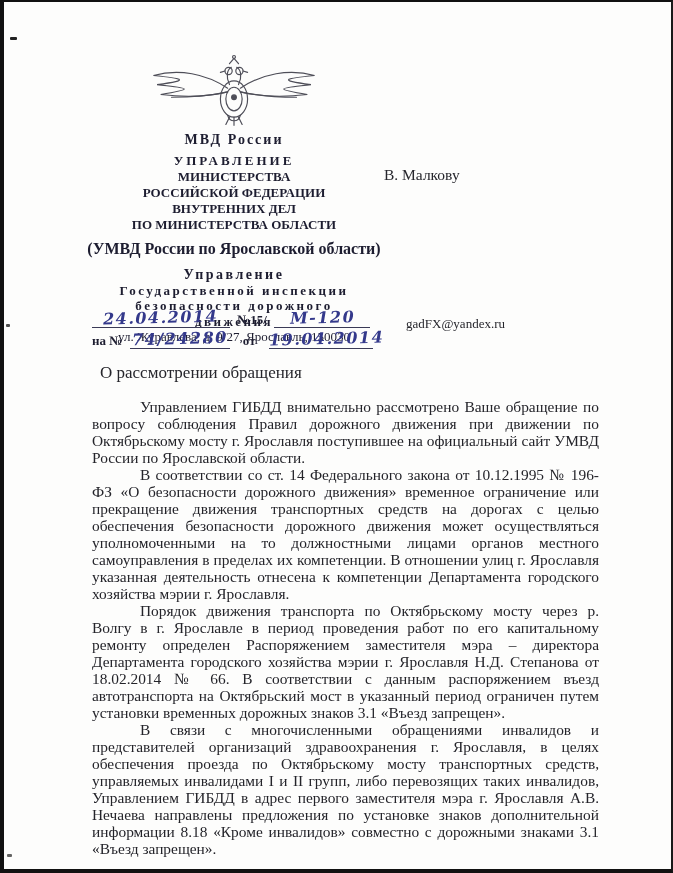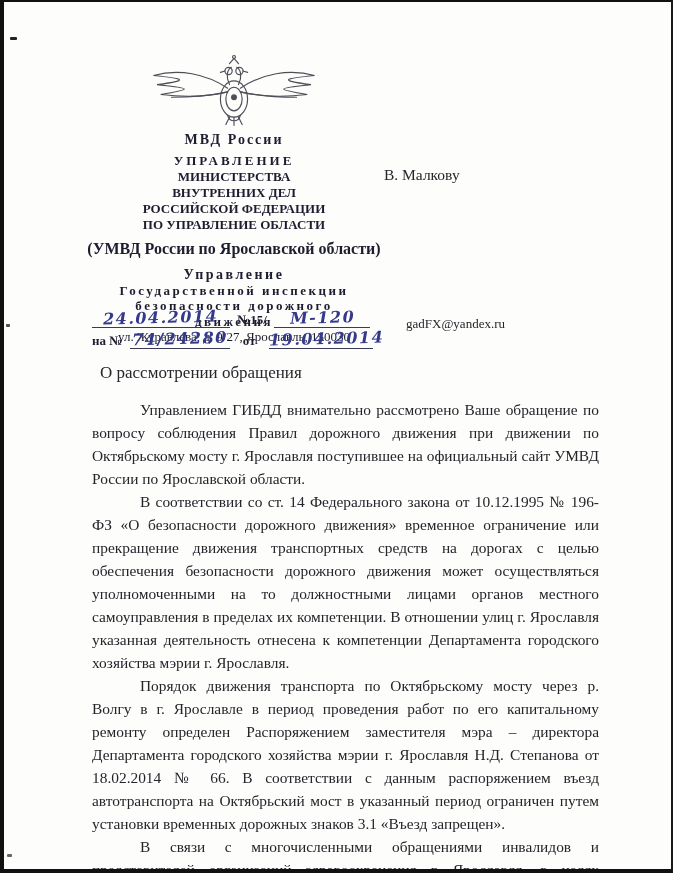--- a/index.html
+++ b/index.html
@@ -39,21 +39,21 @@
   }
   .form-label{font-weight:bold;padding:0 4px;}
   
   .addressee{position:absolute;left:380px;top:164px;font-size:15.5px;}
   .email{position:absolute;left:402px;top:314px;font-size:13px;}
   
   .subject{position:absolute;left:96px;top:361px;font-size:17px;}
   .body-text{position:absolute;left:88px;top:396px;width:507px;}
   .body-text p{
     margin:0;text-align:justify;text-indent:48px;
-    font-size:15.4px;line-height:23px;color:#24242a;
+    font-size:15.4px;line-height:17px;color:#24242a;
   }
   
   .speck{position:absolute;background:#222;border-radius:1px;}
   .sp1{left:6px;top:35px;width:7px;height:3px;}
   .sp2{left:2px;top:322px;width:4px;height:3px;opacity:.8;}
   .sp3{left:3px;top:852px;width:5px;height:3px;opacity:.7;}
 </style>
 </head>
 <body>
 
@@ -89,23 +89,23 @@
 
         <path d="M88 72 C90 80 100 80 102 72"></path>
         <path d="M95 74 l0 9"></path>
         <path d="M90 74 l-4 8 M100 74 l4 8"></path>
       </g>
     </svg>
     <div class="org-top">МВД России</div>
     <div class="org-main">
       <div class="l0">УПРАВЛЕНИЕ</div>
       <div>МИНИСТЕРСТВА</div>
+      <div>РОССИЙСКОЙ ФЕДЕРАЦИИ</div>
       <div>ВНУТРЕННИХ ДЕЛ</div>
-      <div>РОССИЙСКОЙ ФЕДЕРАЦИИ</div>
-      <div>ПО УПРАВЛЕНИЕ ОБЛАСТИ</div>
+      <div>ПО МИНИСТЕРСТВА ОБЛАСТИ</div>
     </div>
     <div class="org-short">(УМВД России по Ярославской области)</div>
     <div class="division">
       <div class="l0">Управление</div>
       <div>Государственной инспекции</div>
       <div>безопасности дорожного</div>
       <div>движения</div>
     </div>
     <div class="address">ул. Журавлева, д. 9/27, Ярославль, 150030</div>
   </div>

